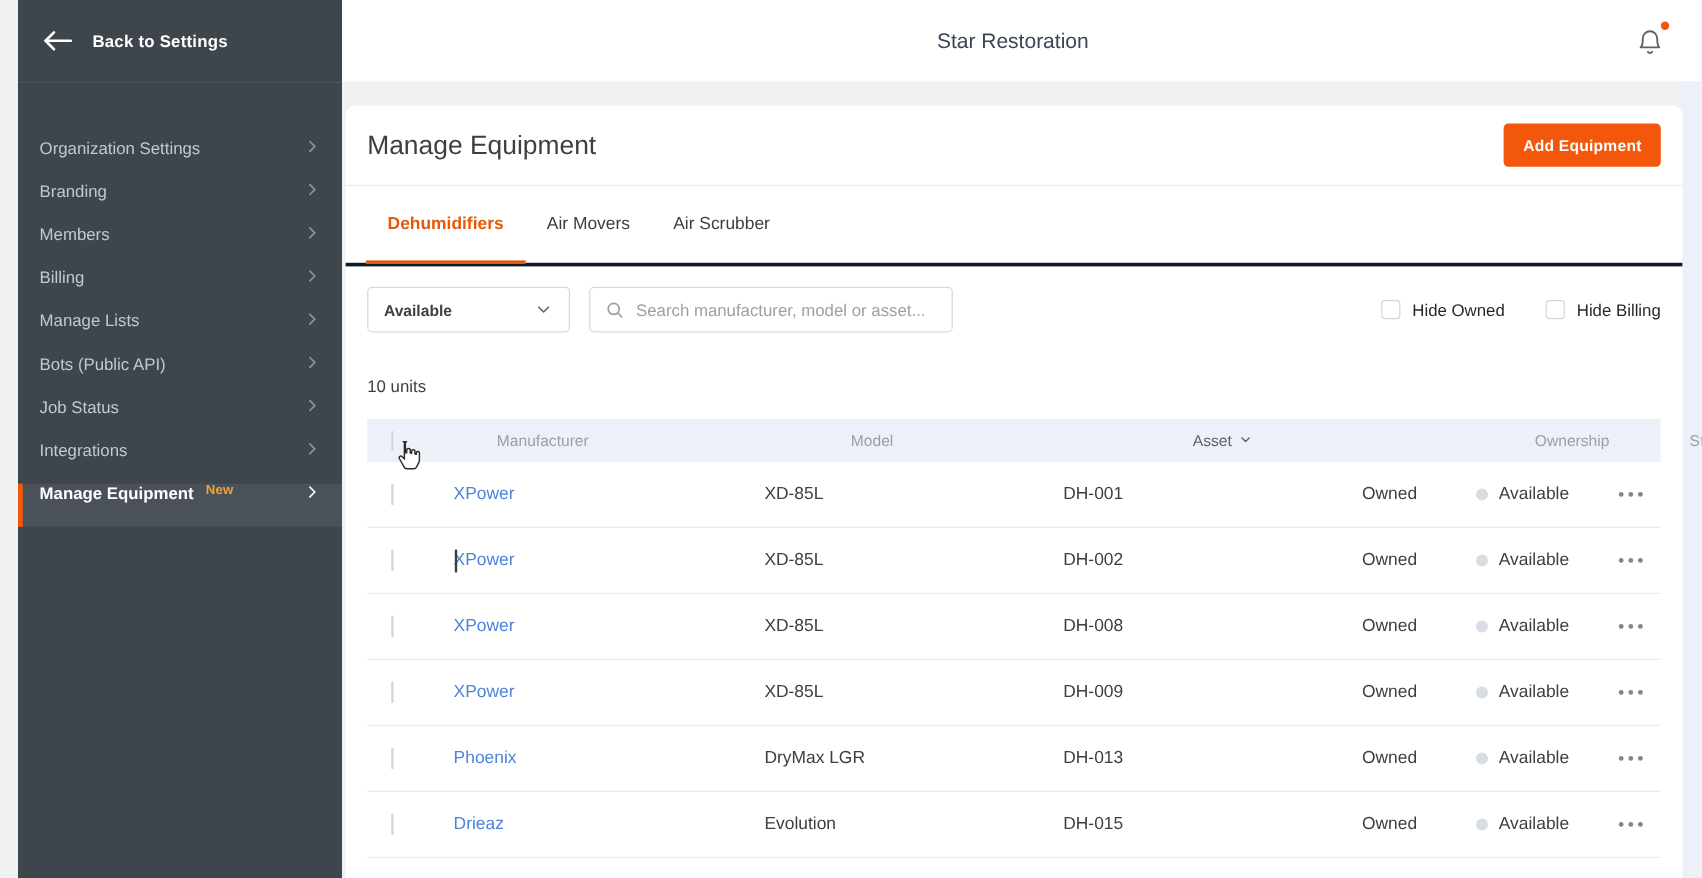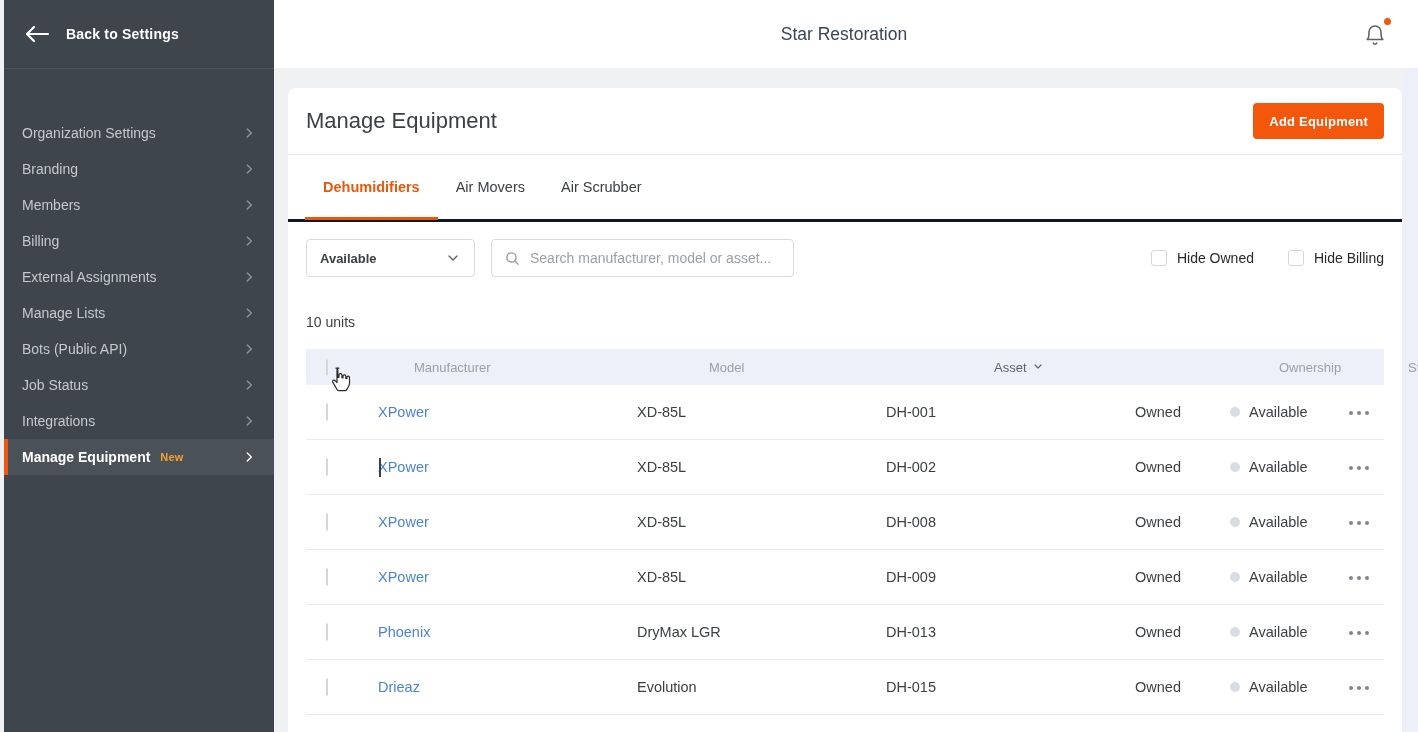--- a/index.html
+++ b/index.html
@@ -6,32 +6,32 @@
   html,body { width:1418px; height:732px; overflow:hidden; }
   body {
     font-family:"Liberation Sans", sans-serif;
     background:#f0f1f3;
     position:relative;
     color:#3c4043;
   }
 
   
   .sidebar {
-    position:absolute; left:4px; top:0; width:270px; height:732px;
+    position:absolute; left:15px; top:0; width:270px; height:732px;
     background:var(--sidebar-bg,#3e454d); z-index:5;
   }
   .sidebar-top {
     height:69px; display:flex; align-items:center; padding:0 20px;
     border-bottom:1px solid rgba(255,255,255,0.08); cursor:pointer;
   }
   .back-arrow { display:flex; align-items:center; }
   .back-label { color:#ffffff; font-size:14px; font-weight:700; margin-left:16px; letter-spacing:.2px; }
   .menu { margin-top:46px; }
   .menu-item {
-    height:36px; display:flex; align-items:center;
+    height:36px; display:flex; align-items:flex-start;
     padding:0 18px; color:#c3c9ce; font-size:14px; cursor:pointer;
   }
   .menu-item .chev { margin-left:auto; display:flex; color:#8d949b; }
   .menu-item.active {
     background:var(--sidebar-active-bg,#4a5158);
     border-left:4px solid var(--accent,#f2570b);
     padding-left:14px; color:#ffffff; font-weight:700;
   }
   .menu-item.active .chev { color:#ffffff; }
   .badge-new {
@@ -194,29 +194,20 @@
     <span>Members</span>
 
     <span class="chev">
       <svg width="14" height="14" viewBox="0 0 24 24" fill="none" stroke="currentColor" stroke-width="2.4" stroke-linecap="round" stroke-linejoin="round">
         <polyline points="9 5 16 12 9 19"></polyline>
       </svg>
     </span>
   </div>
       <div class="menu-item">
     <span>Billing</span>
-
-    <span class="chev">
-      <svg width="14" height="14" viewBox="0 0 24 24" fill="none" stroke="currentColor" stroke-width="2.4" stroke-linecap="round" stroke-linejoin="round">
-        <polyline points="9 5 16 12 9 19"></polyline>
-      </svg>
-    </span>
-  </div>
-      <div class="menu-item">
-    <span>External Assignments</span>
 
     <span class="chev">
       <svg width="14" height="14" viewBox="0 0 24 24" fill="none" stroke="currentColor" stroke-width="2.4" stroke-linecap="round" stroke-linejoin="round">
         <polyline points="9 5 16 12 9 19"></polyline>
       </svg>
     </span>
   </div>
       <div class="menu-item">
     <span>Manage Lists</span>
 

